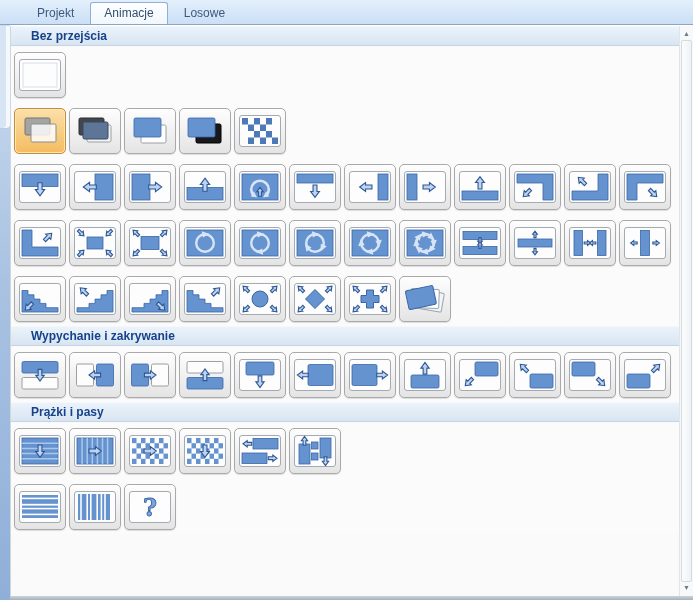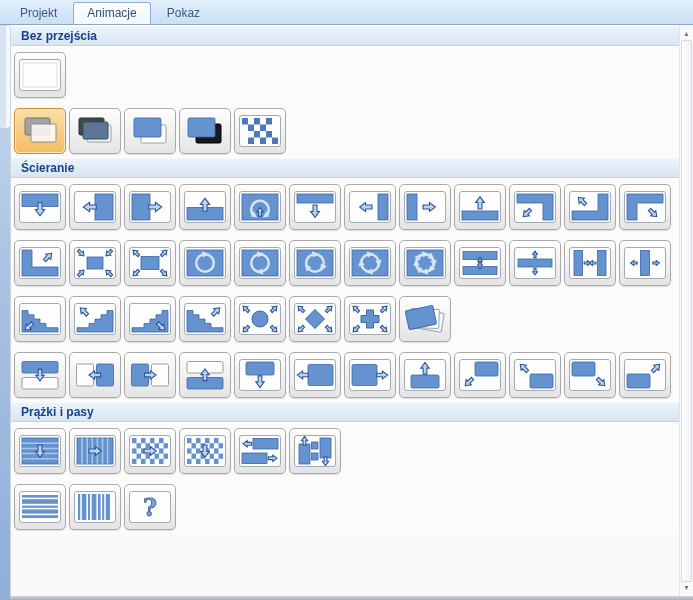--- a/index.html
+++ b/index.html
@@ -1,35 +1,35 @@
 <!DOCTYPE html>
 <html><head>
 <meta charset="utf-8">
 <style>
   html,body{margin:0;padding:0;}
   .screen{position:relative;width:693px;height:600px;overflow:hidden;
     font-family:"Liberation Sans",sans-serif;background:#fff;}
   
   .tabbar{position:absolute;left:0;top:0;width:693px;height:25px;
     background:linear-gradient(#e3effc,#cbdff6);
-    border-bottom:1px solid #8fa4bd;display:flex;align-items:flex-end;padding-left:7px;box-sizing:border-box;}
+    border-bottom:1px solid #8fa4bd;display:flex;align-items:flex-end;padding-left:24px;box-sizing:border-box;}
   .tab{height:22px;line-height:22px;padding:0 13px;margin-right:3px;font-size:12px;color:#3e5a7e;white-space:nowrap;}
   .tab.selected{background:linear-gradient(#fdfeff,#f1f7fd);border:1px solid #8fb0d4;border-bottom:none;
     border-radius:3px 3px 0 0;color:#32506e;height:21px;line-height:21px;margin-top:48px;}
   
   .leftstrip{position:absolute;left:0;top:25px;width:10px;height:575px;
     background:linear-gradient(180deg,#cadbef 0%,#a9c2e2 45%,#8fafd8 100%);}
   .panel-edge{position:absolute;left:0;top:1px;width:10px;height:102px;background:#d6e4f4;
     box-shadow:inset -4px 0 0 #f4f9fe;border-bottom:1px solid #b9cce3;border-bottom-right-radius:4px;}
   
   .gallery{position:absolute;left:10px;top:26px;width:669px;height:570px;background:#fafafa;
     box-sizing:border-box;border-left:1px solid #d0d6dc;overflow:hidden;}
   .section-header{height:20px;border-bottom:1px solid #c3d4e5;border-top:1px solid #f3f8fd;
     background:linear-gradient(#ebf3fb,#d8e5f1);font-size:12px;font-weight:bold;color:#15428b;
-    line-height:19px;padding-left:10px;box-sizing:border-box;}
+    line-height:19px;padding-left:20px;box-sizing:border-box;}
   .icon-row{display:flex;gap:3px;padding:6px 2px 4px 3px;height:46px;background:#fbfbfb;}
   .ticon{width:52px;height:46px;box-sizing:border-box;border:1px solid #a9a9a9;border-radius:5px;
     background:linear-gradient(#fefefe,#e4e4e4);box-shadow:inset 0 1px 0 #fff,0 1px 1px rgba(0,0,0,.12);
     display:flex;align-items:center;justify-content:center;flex:0 0 auto;}
   .ticon.selected{background:linear-gradient(#fcdfa8,#f4bc61);border-color:#c38f35;
     box-shadow:inset 0 0 0 1px #fbe6bd;}
   
   .scrollbar{position:absolute;right:0;top:26px;width:14px;height:570px;background:#f6f8fa;
     border-left:1px solid #e2e5e8;box-sizing:border-box;}
   .sb-arrow{position:absolute;left:0;right:0;text-align:center;font-size:7px;color:#6d7a87;line-height:10px;}
@@ -41,21 +41,21 @@
   .bottom-band{position:absolute;left:10px;right:0;bottom:0;height:4px;
     background:linear-gradient(180deg,#ccd3d9,#a7b1bb);}
 </style>
 </head>
 <body>
 
 <div class="screen">
   <div class="tabbar" id="tabbar">
       <div class="tab">Projekt</div>
       <div class="tab selected">Animacje</div>
-      <div class="tab">Pokaz</div>
+      <div class="tab">Losowe</div>
     </div>
   <div class="leftstrip">
     <div class="panel-edge"></div>
   </div>
   <div class="gallery" id="gallery">
       <div class="section">
         <div class="section-header">Bez przejścia</div>
         <div class="icon-row">
           <div class="ticon">
             <svg width="44" height="34" viewBox="0 0 44 34">
@@ -103,21 +103,20 @@
               <rect x="16" y="17" width="6" height="6.5" fill="#4d79b8"></rect>
               <rect x="28" y="17" width="6" height="6.5" fill="#4d79b8"></rect>
               <rect x="10" y="23.5" width="6" height="6.5" fill="#4d79b8"></rect>
               <rect x="22" y="23.5" width="6" height="6.5" fill="#4d79b8"></rect>
               <rect x="34" y="23.5" width="6" height="6.5" fill="#4d79b8"></rect>
             </svg>
           </div>
         </div>
       </div>
       <div class="section">
-        <div class="section-header">Ścieranie</div>
         <div class="icon-row">
           <div class="ticon">
             <svg width="44" height="34" viewBox="0 0 44 34">
               <rect x="1.5" y="1.5" width="41" height="31" rx="2.5" fill="#fdfdfd" stroke="#a4aab1"></rect>
               <rect x="4" y="4" width="36" height="12.5" fill="#6493cf" stroke="#3a66a8" stroke-width="0.8"></rect>
               <g transform="translate(22 19) rotate(90) scale(0.9)">
                 <path d="M-7 -2.3 L0.5 -2.3 L0.5 -5.2 L7.5 0 L0.5 5.2 L0.5 2.3 L-7 2.3 Z" fill="#bcd3f2" stroke="#2d5693" stroke-width="1.22"></path>
               </g>
             </svg>
           </div>
@@ -514,20 +513,21 @@
                 <rect x="8" y="7" width="28" height="19" rx="1.5" fill="#ffffff" stroke="#9aa3ad"></rect>
               </g>
               <g transform="rotate(-12 18 16)">
                 <rect x="4" y="6" width="28" height="19" rx="1.5" fill="#6493cf" stroke="#3a66a8"></rect>
               </g>
             </svg>
           </div>
         </div>
       </div>
       <div class="section">
+        <div class="section-header">Wypychanie i zakrywanie</div>
         <div class="icon-row">
           <div class="ticon">
             <svg width="44" height="34" viewBox="0 0 44 34">
               <rect x="4" y="3.5" width="36" height="11.5" rx="1.5" fill="#6493cf" stroke="#3a66a8" stroke-width="0.8"></rect>
               <rect x="4" y="19.5" width="36" height="11.5" rx="1.5" fill="#fdfdfd" stroke="#9aa0a6"></rect>
               <g transform="translate(22 17) rotate(90) scale(0.8)">
                 <path d="M-7 -2.3 L0.5 -2.3 L0.5 -5.2 L7.5 0 L0.5 5.2 L0.5 2.3 L-7 2.3 Z" fill="#bcd3f2" stroke="#2d5693" stroke-width="1.38"></path>
               </g>
             </svg>
           </div>

